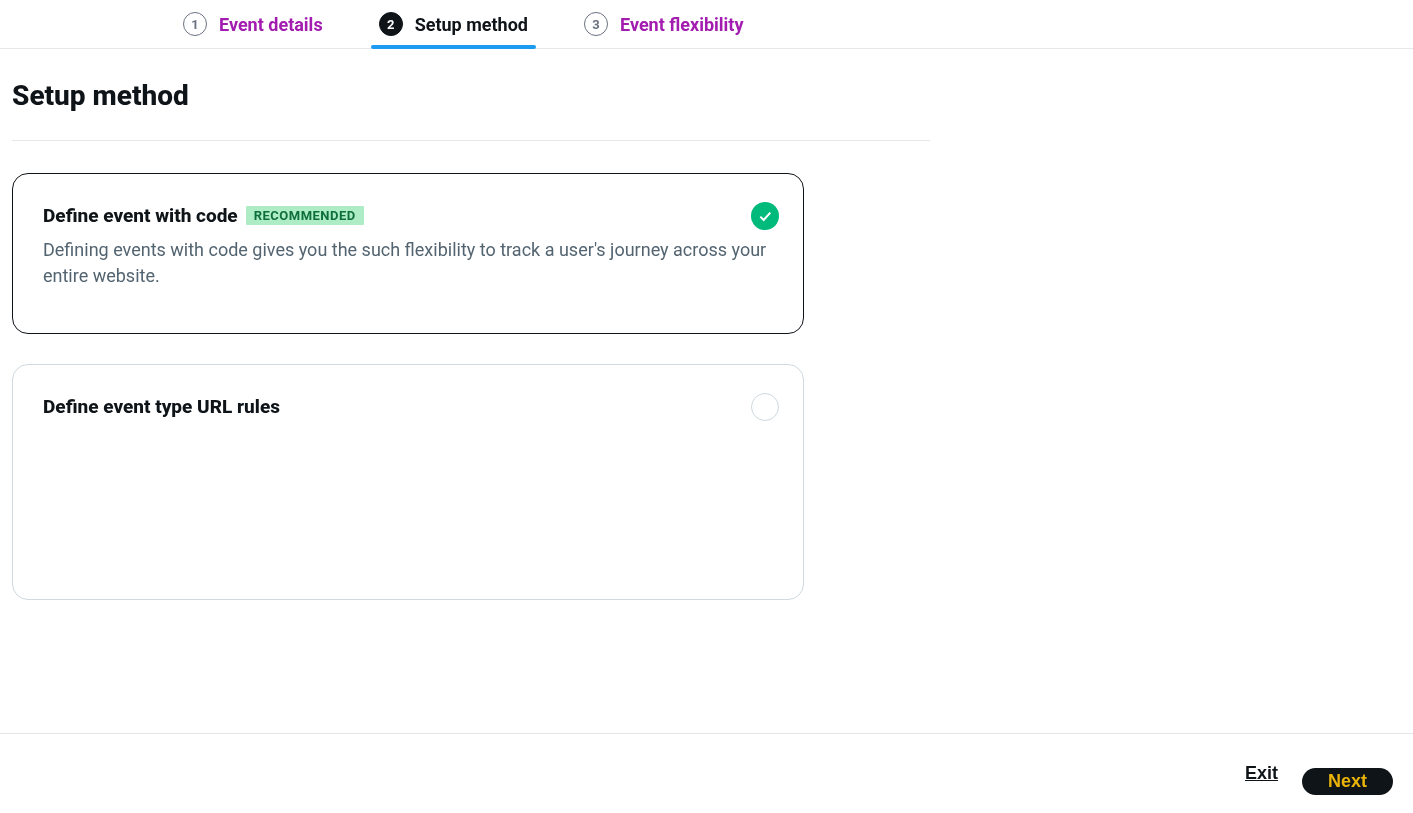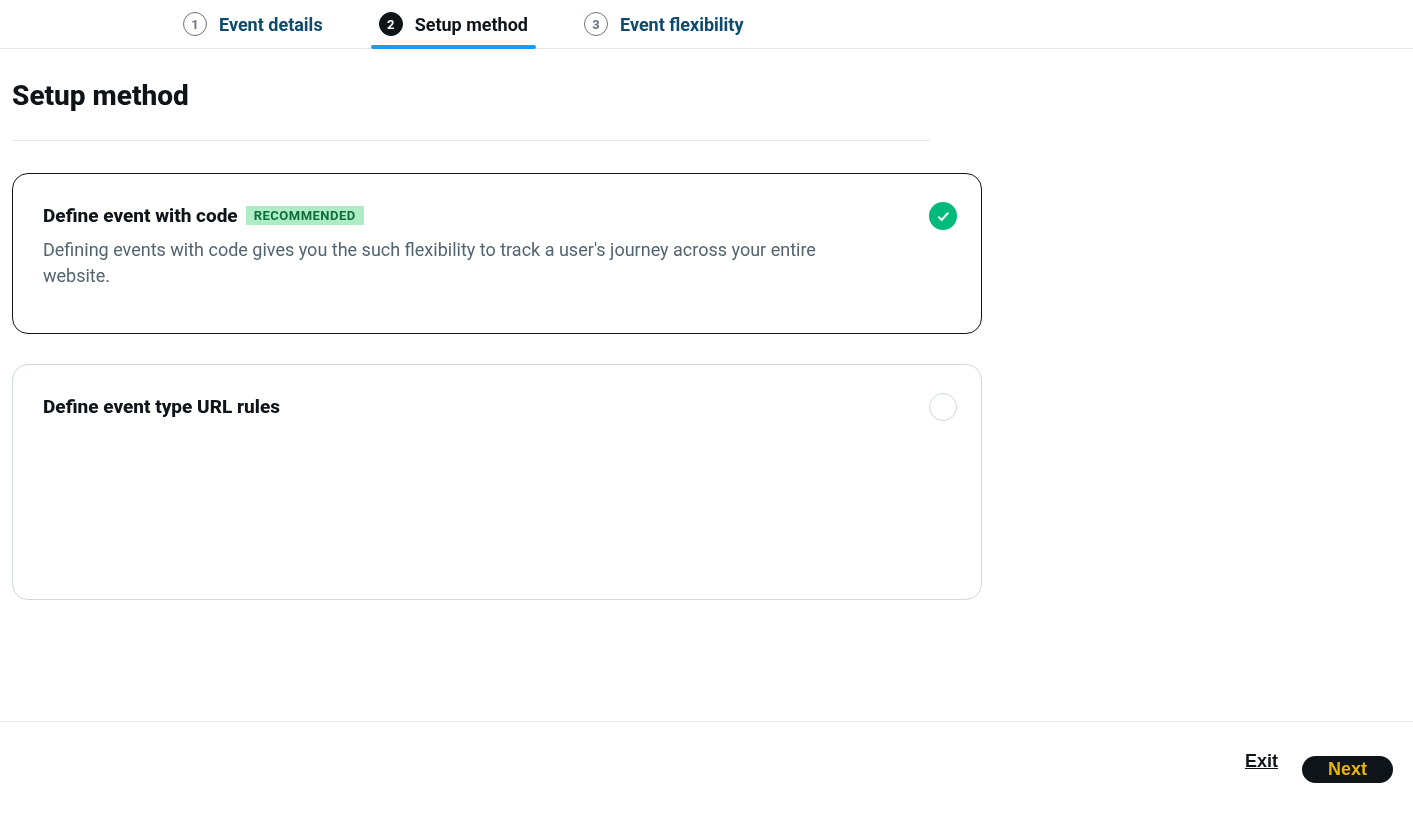--- a/index.html
+++ b/index.html
@@ -54,21 +54,21 @@
     .step-circle.active {
       background: #0f1419;
       color: #fff;
       border: 1.5px solid #0f1419;
     }
     .step-label {
       font-size: 18px;
       font-weight: 700;
     }
     .step-label.inactive {
-      color: #0c4a6e;
+      color: #a21caf;
     }
     .step-label.active {
       color: #0f1419;
     }
     .step.active-step::after {
       content: '';
       position: absolute;
       left: 0;
       right: 0;
       bottom: -13px;
@@ -94,21 +94,21 @@
       margin-bottom: 32px;
       margin-right: 30px;
     }
     
     
     .option-card {
       border: 1px solid #cfd9de;
       border-radius: 16px;
       padding: 30px 30px 30px 30px;
       margin-bottom: 30px;
-      width: 970px;
+      width: 792px;
       position: relative;
       cursor: pointer;
     }
     .option-card.selected {
       border: 1.5px solid #0f1419;
     }
     .option-title-row {
       display: flex;
       align-items: center;
       gap: 8px;
@@ -174,21 +174,21 @@
       width: 16px;
       height: 16px;
       stroke: #fff;
       stroke-width: 3;
       fill: none;
     }
     
     
     .footer {
       position: absolute;
-      bottom: 12px;
+      bottom: 0;
       left: 0;
       right: 0;
       border-top: 1px solid #e5e7eb;
       padding: 18px 20px;
       display: flex;
       justify-content: flex-end;
       align-items: center;
       gap: 20px;
       background: #fff;
     }

